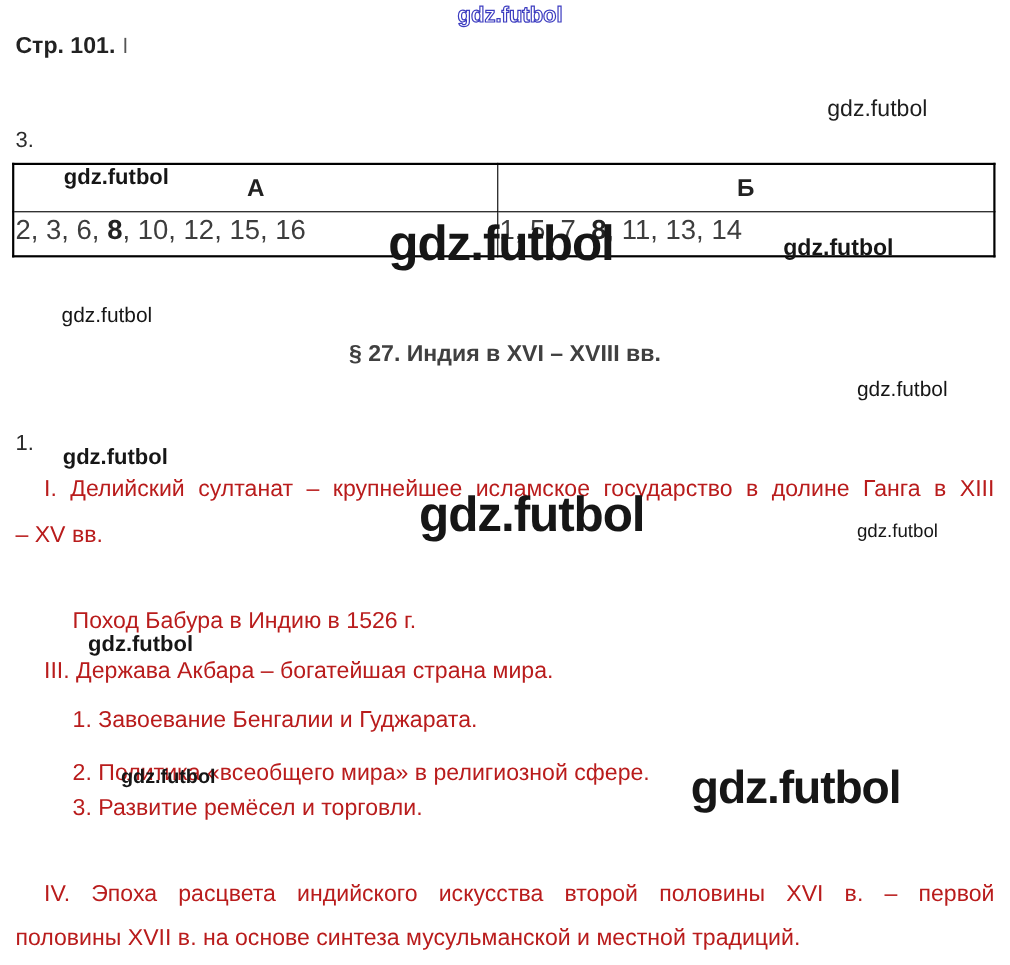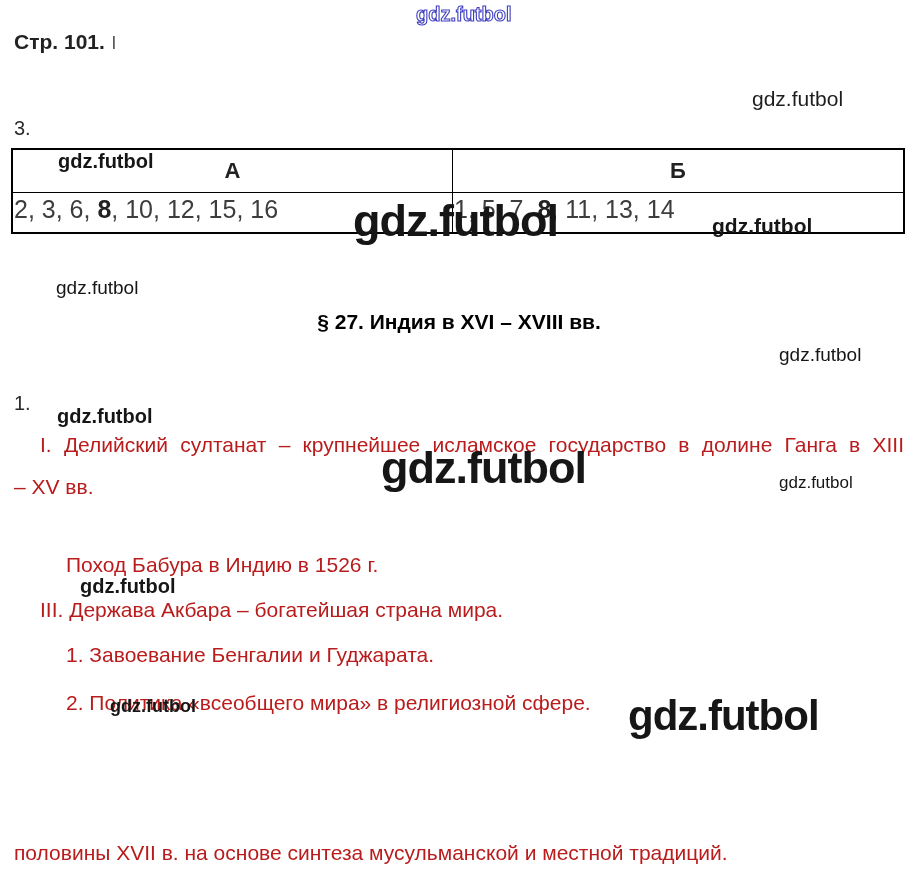--- a/index.html
+++ b/index.html
@@ -30,21 +30,21 @@
   .wm-item2{left:110px;top:696px;font-size:18px;font-weight:700;}
   .wm-big-right{left:628px;top:692px;font-size:42px;font-weight:600;letter-spacing:-1px;}
   
   .page-header{position:absolute;left:14px;top:30px;font-size:21px;font-weight:700;color:#222;}
   .cursor-mark{font-weight:400;color:#555;font-size:19px;margin-left:7px;}
   .task-label{position:absolute;left:14px;font-size:20px;color:#2b2b2b;}
   .task3{top:117px;}
   .task1{top:392px;}
   .section-title{
     position:absolute;left:0;top:310px;width:918px;
-    text-align:center;font-size:21px;font-weight:700;color:#000000;
+    text-align:center;font-size:21px;font-weight:700;color:#404040;
   }
   
   .answer-table{
     position:absolute;left:11px;top:148px;width:894px;
     border-collapse:collapse;table-layout:fixed;
   }
   .answer-table,.answer-table th,.answer-table td{border:1px solid #000;}
   .answer-table{border:2px solid #000;}
   .answer-table th{
     height:40px;font-size:22px;font-weight:700;color:#222;
@@ -117,20 +117,22 @@
   <div class="task-label task1">1.</div>
 
   <span class="wm wm-task1">gdz.futbol</span>
 
   <div class="ln ln-justify t0">I. Делийский султанат – крупнейшее исламское государство в долине Ганга в XIII</div>
   <div class="ln ln-margin t1">– XV вв.</div>
   <div class="ln ln-sub t3">Поход Бабура в Индию в 1526 г.</div>
   <div class="ln ln-roman t4">III. Держава Акбара – богатейшая страна мира.</div>
   <div class="ln ln-sub t5">1. Завоевание Бенгалии и Гуджарата.</div>
   <div class="ln ln-sub t6">2. Политика «всеобщего мира» в религиозной сфере.</div>
+  <div class="ln ln-sub t7">3. Развитие ремёсел и торговли.</div>
+  <div class="ln ln-justify t9">IV. Эпоха расцвета индийского искусства второй половины XVI в. – первой</div>
   <div class="ln ln-margin t10">половины XVII в. на основе синтеза мусульманской и местной традиций.</div>
 
   <span class="wm wm-big-para1">gdz.futbol</span>
   <span class="wm wm-para1-right">gdz.futbol</span>
   <span class="wm wm-pokhod">gdz.futbol</span>
   <span class="wm wm-item2">gdz.futbol</span>
   <span class="wm wm-big-right">gdz.futbol</span>
 
 </div>
 

